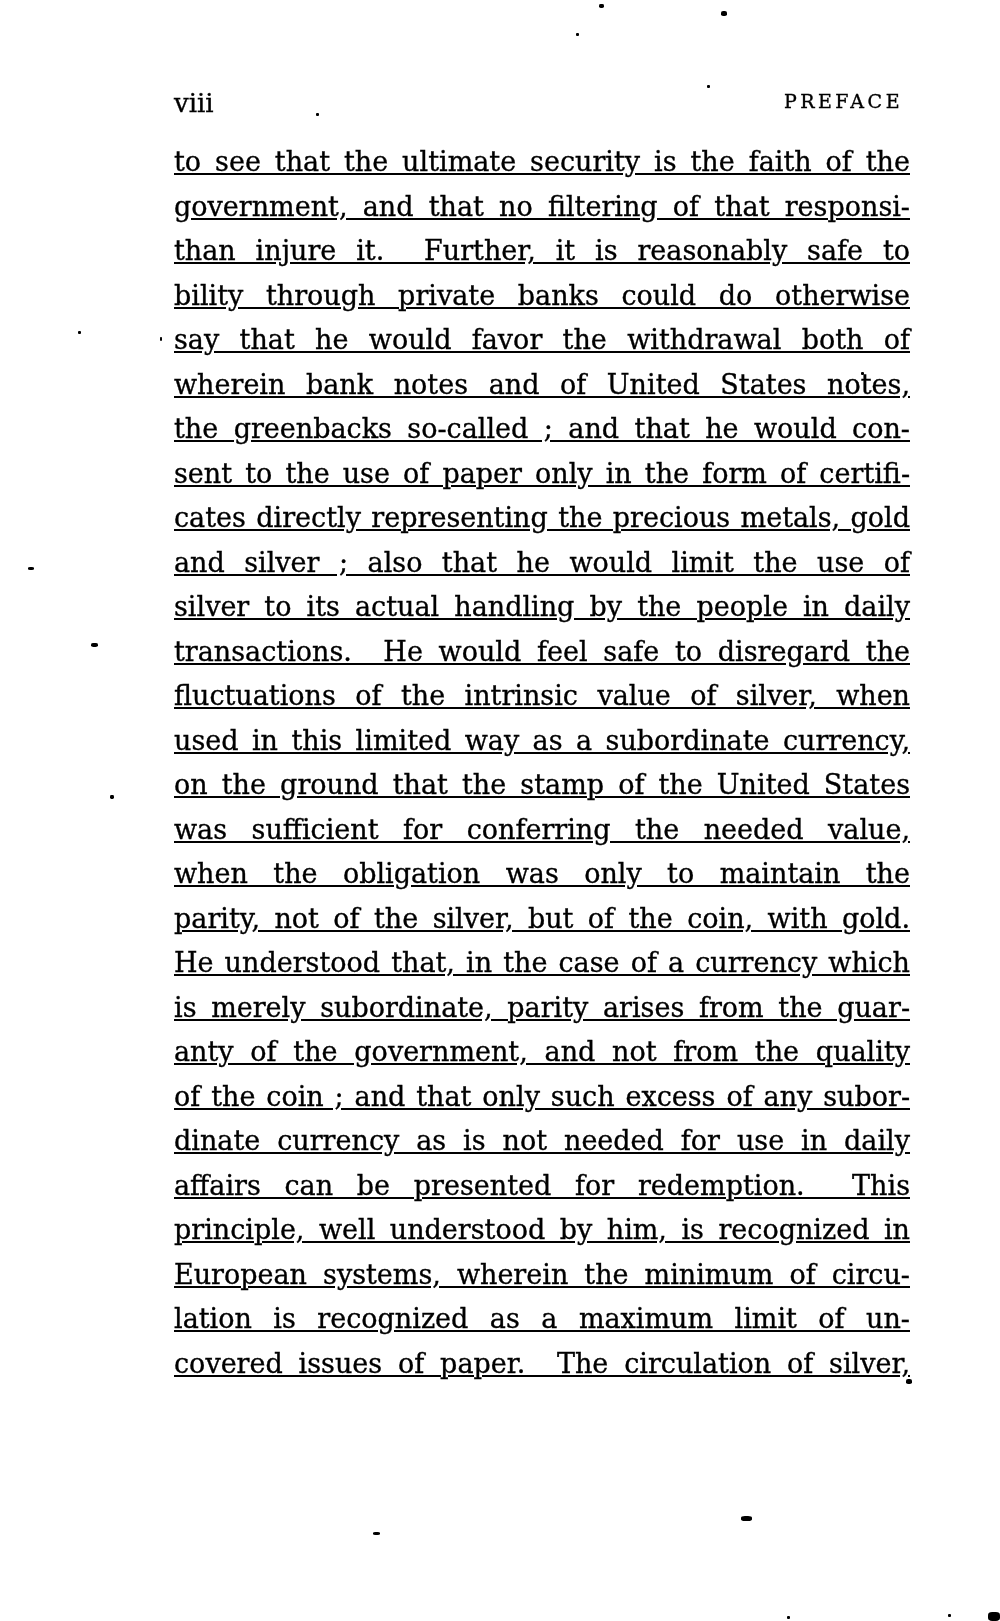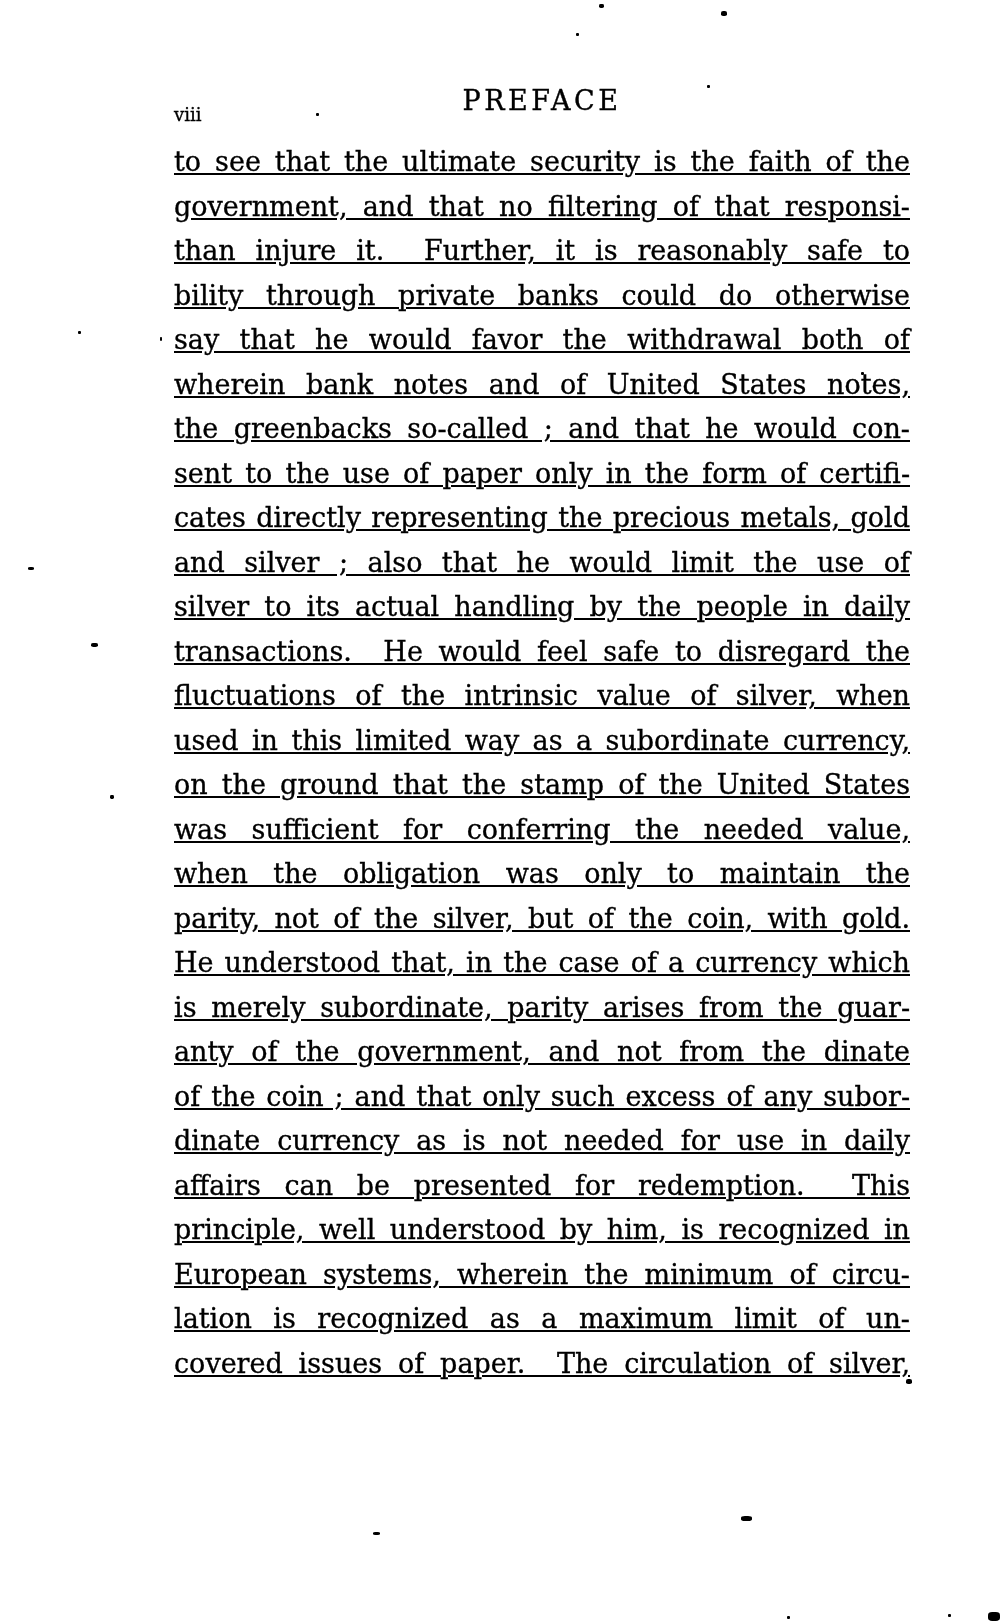--- a/index.html
+++ b/index.html
@@ -20,31 +20,31 @@
   .header {
     position: absolute;
     top: 86px;
     left: 174px;
     width: 736px;
     height: 32px;
   }
   .pagenum {
     position: absolute;
     left: 0;
-    top: 15px;
-    font-size: 18px;
+    top: 3px;
+    font-size: 26px;
     line-height: 28px;
   }
   .title {
     position: absolute;
     left: 0;
-    right: 0;
+    right: 7px;
     top: 0;
-    text-align: center;
-    font-size: 27px;
+    text-align: right;
+    font-size: 19px;
     line-height: 30px;
     letter-spacing: 3.5px;
   }
   .body-text {
     position: absolute;
     top: 140px;
     left: 174px;
     width: 736px;
     font-size: 27px;
   }
@@ -87,21 +87,21 @@
       <div class="line">silver to its actual handling by the people in daily</div>
       <div class="line">transactions.&nbsp; He would feel safe to disregard the</div>
       <div class="line">fluctuations of the intrinsic value of silver, when</div>
       <div class="line">used in this limited way as a subordinate currency,</div>
       <div class="line">on the ground that the stamp of the United States</div>
       <div class="line">was sufficient for conferring the needed value,</div>
       <div class="line">when the obligation was only to maintain the</div>
       <div class="line">parity, not of the silver, but of the coin, with gold.</div>
       <div class="line">He understood that, in the case of a currency which</div>
       <div class="line">is merely subordinate, parity arises from the guar-</div>
-      <div class="line">anty of the government, and not from the dinate</div>
+      <div class="line">anty of the government, and not from the quality</div>
       <div class="line">of the coin ; and that only such excess of any subor-</div>
       <div class="line">dinate currency as is not needed for use in daily</div>
       <div class="line">affairs can be presented for redemption.&nbsp; This</div>
       <div class="line">principle, well understood by him, is recognized in</div>
       <div class="line">European systems, wherein the minimum of circu-</div>
       <div class="line">lation is recognized as a maximum limit of un-</div>
       <div class="line">covered issues of paper.&nbsp; The circulation of silver,</div>
     </div>
 
   <div>

